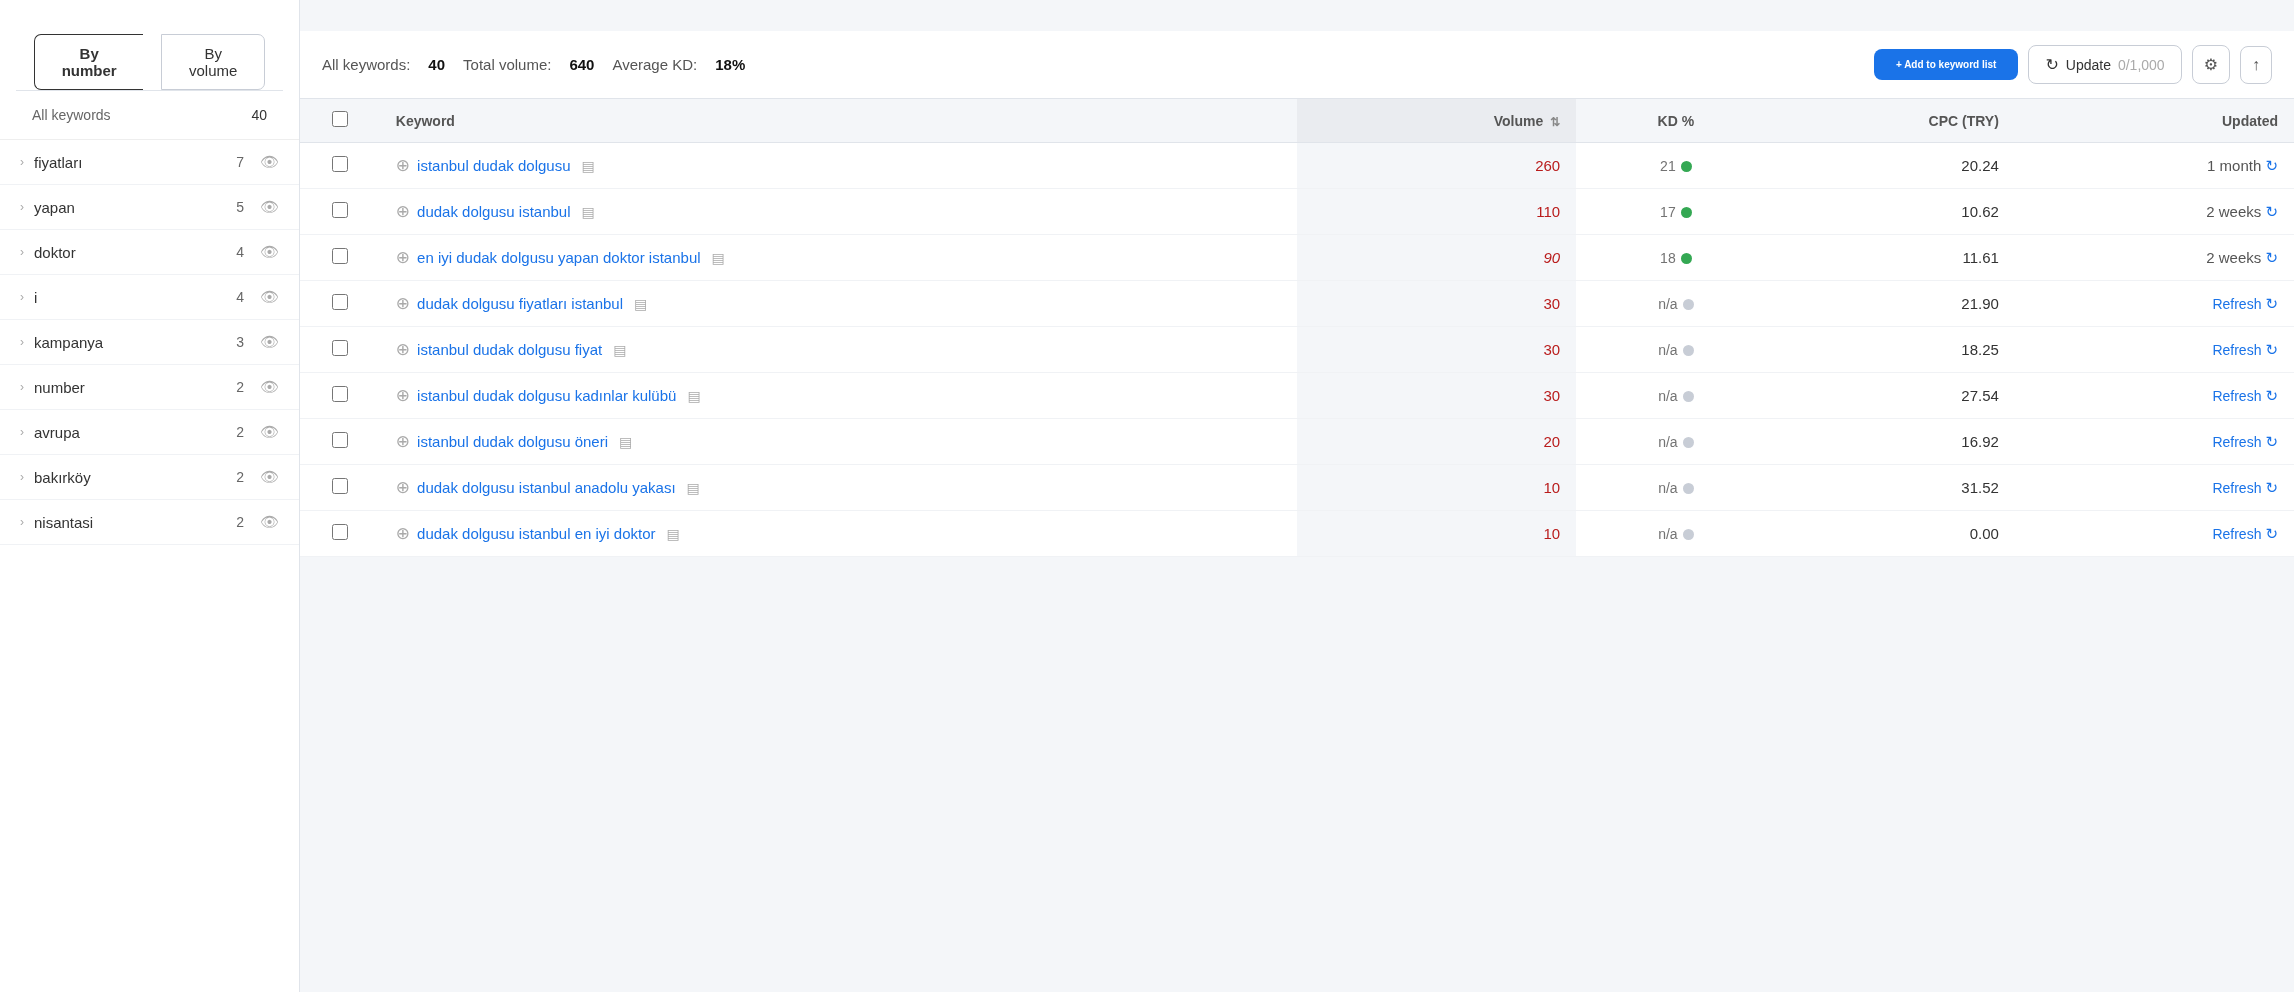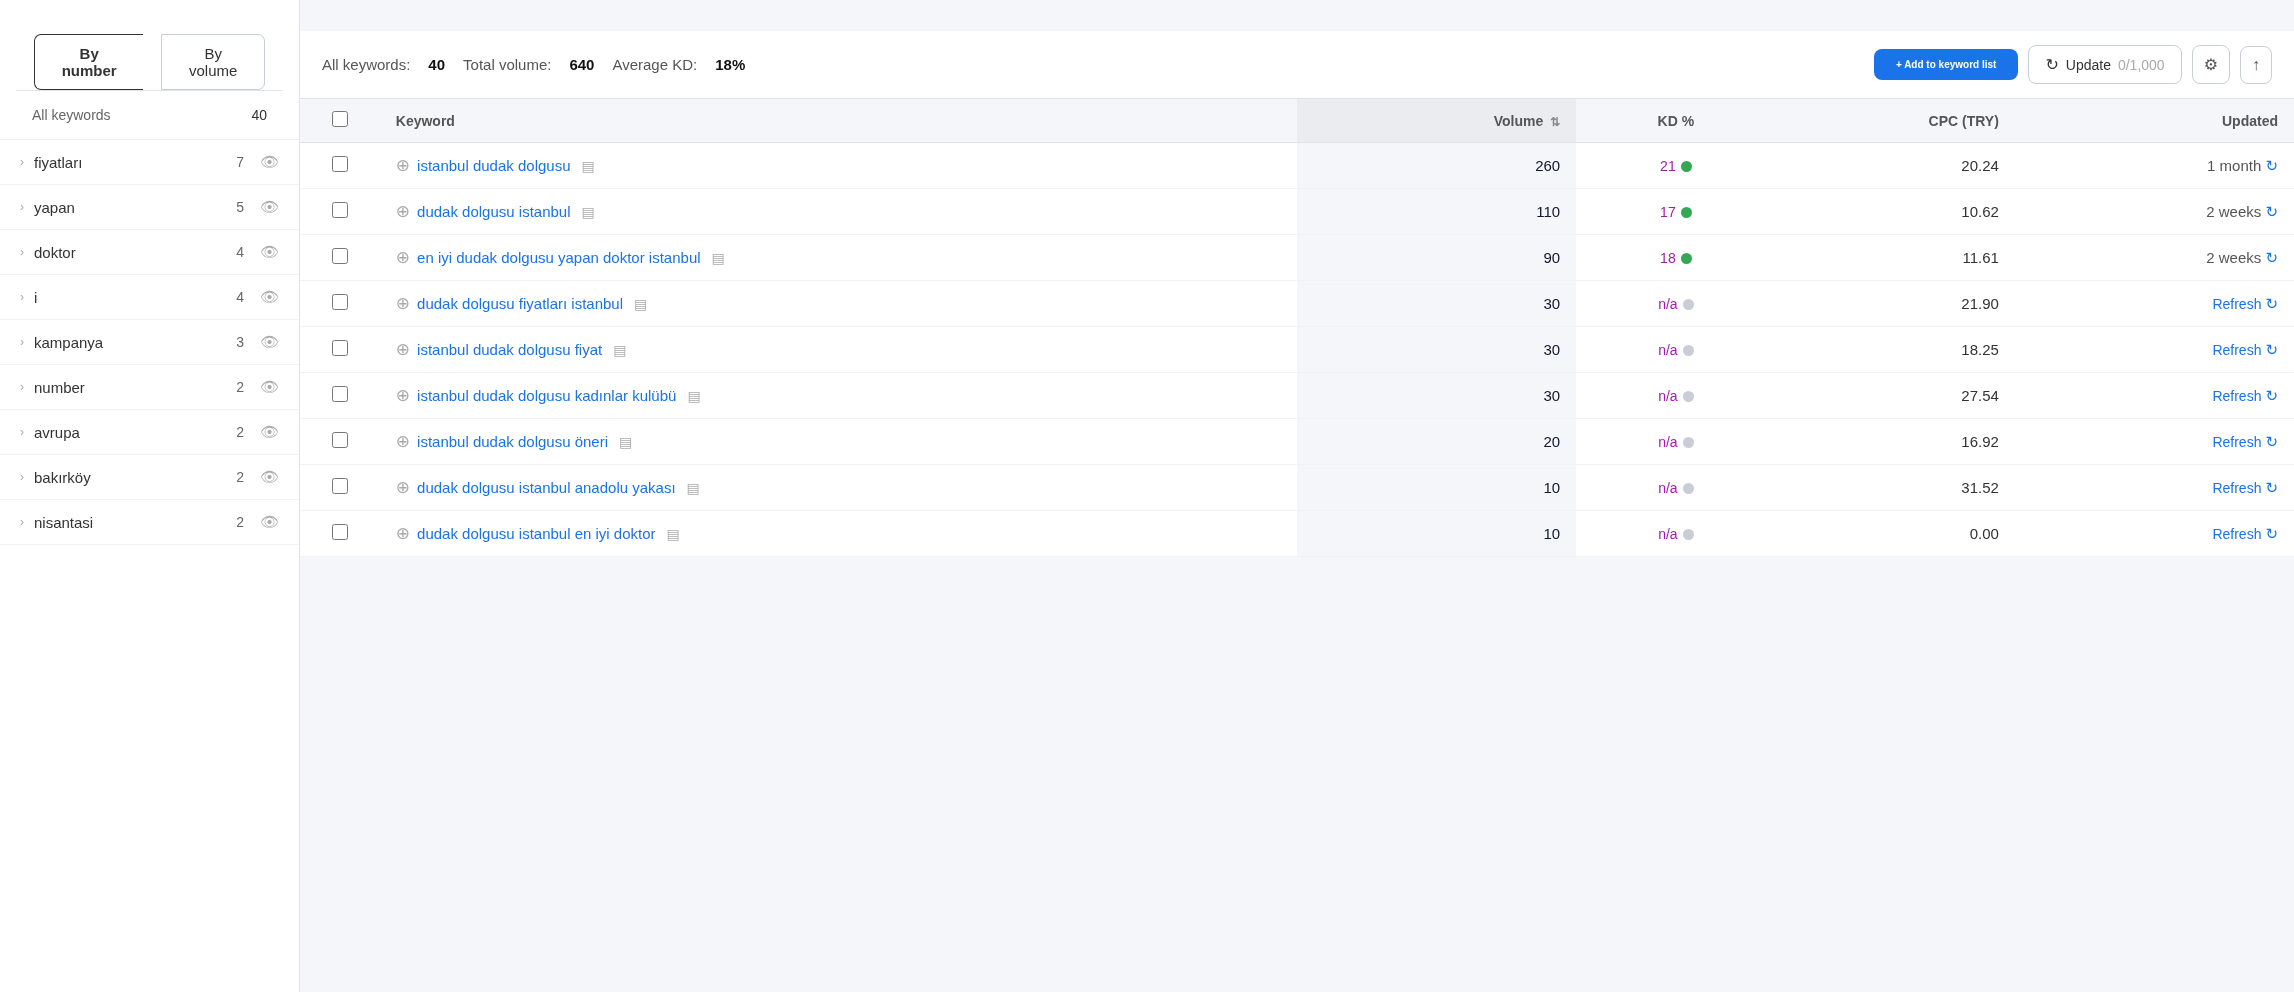--- a/index.html
+++ b/index.html
@@ -202,21 +202,21 @@
     th.volume-col { width: 14%; text-align: right; background: #eaecf0; }
     th.kd-col { width: 10%; text-align: center; }
     th.cpc-col { width: 12%; text-align: right; }
     th.updated-col { width: 14%; text-align: right; }
     td {
       padding: 12px 16px;
       border-bottom: 1px solid #f0f2f5;
       font-size: 15px;
       vertical-align: middle;
     }
-    td.volume-td { text-align: right; color: #0f172a; font-weight: 500; }
+    td.volume-td { text-align: right; color: #b91c1c; font-weight: 500; }
     td.kd-td { text-align: center; }
     td.cpc-td { text-align: right; color: #333; }
     td.updated-td { text-align: right; color: #555; white-space: nowrap; }
 
     .keyword-link {
       color: #1a73e8;
       text-decoration: none;
       font-size: 15px;
     }
 
@@ -230,21 +230,21 @@
       font-size: 14px;
       cursor: pointer;
       margin-left: 4px;
     }
 
     .kd-badge {
       display: inline-flex;
       align-items: center;
       gap: 5px;
       font-size: 14px;
-      color: #a21caf;
+      color: #737373;
     }
     .kd-dot {
       width: 11px;
       height: 11px;
       border-radius: 50%;
       display: inline-block;
     }
     .kd-dot.green { background: #34a853; }
     .kd-dot.gray { background: #c8cdd6; }
 
@@ -444,21 +444,21 @@
     <td class="checkbox-cell">
       <input type="checkbox" style="">
     </td>
     <td>
       <div style="display:flex;align-items:center;gap:7px;">
         <span class="plus-icon">⊕</span>
         <a href="#" class="keyword-link">en iyi dudak dolgusu yapan doktor istanbul</a>
         <span class="page-icon">▤</span>
       </div>
     </td>
-    <td class="volume-td" style="background:#f4f6f9;">90</td>
+    <td class="volume-td" style="background:#f4f6f9;font-style:italic;">90</td>
     <td class="kd-td"><span class="kd-badge">18 <span class="kd-dot green"></span></span></td>
     <td class="cpc-td">11.61</td>
     <td class="updated-td"><span>2 weeks <span class="refresh-icon" style="color:#1a73e8;cursor:pointer;">↻</span></span></td>
   </tr>
             <tr>
     <td class="checkbox-cell">
       <input type="checkbox" style="">
     </td>
     <td>
       <div style="display:flex;align-items:center;gap:7px;">

